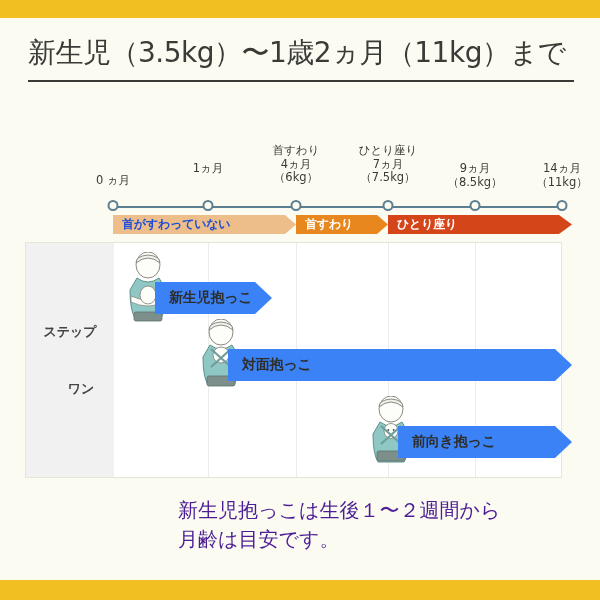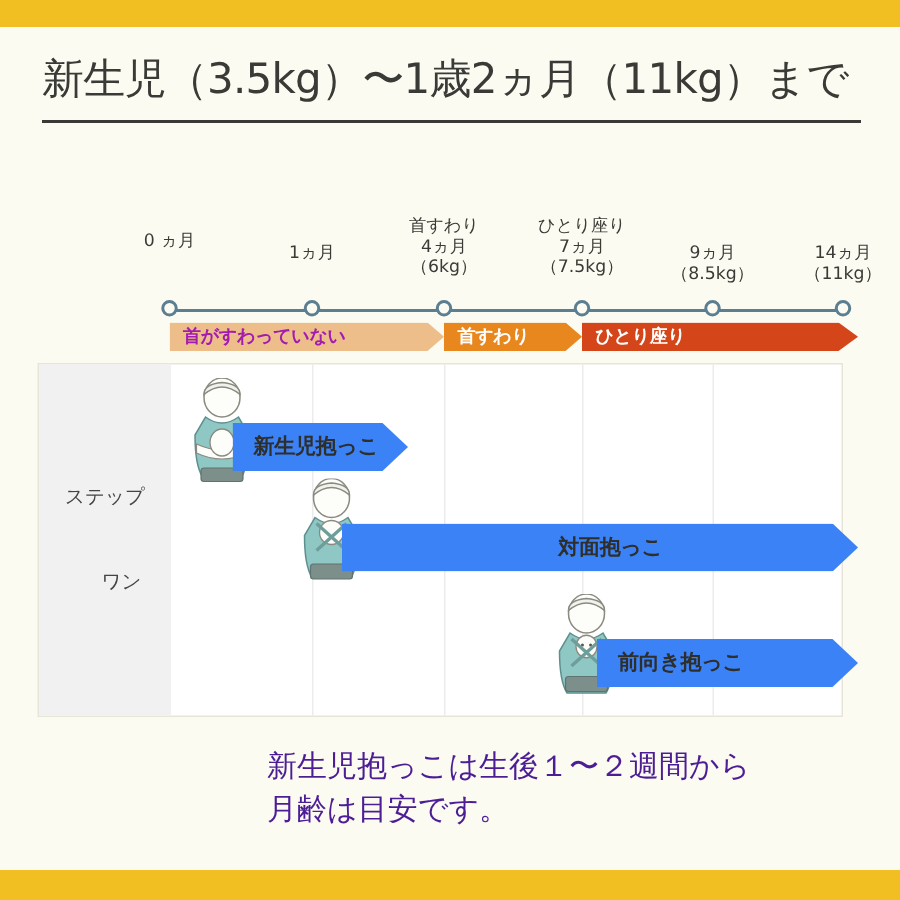--- a/index.html
+++ b/index.html
@@ -50,35 +50,35 @@
     display:flex;align-items:center;
     box-sizing:border-box;
   }
   .phase span{
     color:#fff;font-size:12px;font-weight:700;
     padding-left:9px;white-space:nowrap;letter-spacing:-0.2px;
   }
   .phase.p1{clip-path:polygon(0 0, calc(100% - 11px) 0, 100% 50%, calc(100% - 11px) 100%, 0 100%);}
   .phase.p2{clip-path:polygon(0 0, calc(100% - 11px) 0, 100% 50%, calc(100% - 11px) 100%, 0 100%);}
   .phase.p3{clip-path:polygon(0 0, calc(100% - 13px) 0, 100% 50%, calc(100% - 13px) 100%, 0 100%);}
-  .phase.p1 span{color:#a21caf;}
+  .phase.p1 span{color:#1d4ed8;}
 
   
   .chart{
     position:absolute;left:25px;top:242px;width:537px;height:236px;
     background:#ffffff;border:1px solid #e7e4d8;box-sizing:border-box;
   }
   .side-panel{
     position:absolute;left:0;top:0;width:88px;height:100%;
     background:#f1f1f1;display:flex;align-items:center;justify-content:center;
   }
   .side-panel .sp-text{
     color:#444;font-size:13px;line-height:1.5;text-align:center;
   }
-  .side-panel .sp-text b{display:block;font-weight:400;}
+  .side-panel .sp-text b{display:block;font-weight:700;}
   .sp-l2{padding-left:22px;margin-top:37px;}
   .gridline{position:absolute;top:0;width:1px;height:100%;background:#ececec;}
 
   
   .bar{
     position:absolute;height:32px;background:#3b82f6;
     display:flex;align-items:center;
     clip-path:polygon(0 0, calc(100% - 17px) 0, 100% 50%, calc(100% - 17px) 100%, 0 100%);
   }
   .bar-label{
@@ -101,21 +101,21 @@
 <div class="band band-bottom"></div>
 
 <div class="title-wrap">
   <div class="title">新生児（3.5kg）〜1歳2ヵ月（11kg）まで</div>
   <div class="title-rule"></div>
 </div>
 
 <div class="timeline">
   <div class="axis-line"></div>
 
-  <div class="tick-label" style="left:113px;top:24px;">
+  <div class="tick-label" style="left:113px;top:44px;">
     <span class="mon">0 ヵ月</span>
   </div>
   <div class="tick-dot" style="left:113px;"></div>
 
   <div class="tick-label" style="left:208px;top:32px;">
     <span class="mon">1ヵ月</span>
   </div>
   <div class="tick-dot" style="left:208px;"></div>
 
   <div class="tick-label" style="left:296px;top:14px;">
@@ -181,21 +181,21 @@
 </div>
 
 <svg class="fig" style="left:198px;top:319px;" viewBox="0 0 46 72">
   <ellipse cx="23" cy="13" rx="12" ry="13" fill="#fdfdfa" stroke="#8a8a80" stroke-width="1"></ellipse>
   <path d="M11 11 Q23 1 35 11 Q35 4 23 3 Q11 4 11 11Z" fill="#f2f2ec" stroke="#8a8a80" stroke-width="1"></path>
   <path d="M12 26 Q23 34 34 26 L41 38 Q41 58 36 66 L10 66 Q5 58 5 38 Z" fill="#8ec7c4" stroke="#5e8f8d" stroke-width="1"></path>
   <ellipse cx="23" cy="36" rx="8" ry="8" fill="#fdfdfa" stroke="#8a8a80" stroke-width="0.9"></ellipse>
   <path d="M13 30 L33 48 M33 30 L13 48" stroke="#6f9e9a" stroke-width="2.2" fill="none"></path>
   <rect x="9" y="57" width="28" height="10" rx="2" fill="#7c8f8a" stroke="#5e7470" stroke-width="0.8"></rect>
 </svg>
-<div class="bar" style="left:228px;top:349px;width:344px;justify-content:center;">
+<div class="bar" style="left:228px;top:349px;width:344px;">
   <span class="bar-label">対面抱っこ</span>
 </div>
 
 <svg class="fig" style="left:368px;top:396px;" viewBox="0 0 46 72">
   <ellipse cx="23" cy="13" rx="12" ry="13" fill="#fdfdfa" stroke="#8a8a80" stroke-width="1"></ellipse>
   <path d="M11 11 Q23 1 35 11 Q35 4 23 3 Q11 4 11 11Z" fill="#f2f2ec" stroke="#8a8a80" stroke-width="1"></path>
   <path d="M12 26 Q23 34 34 26 L41 38 Q41 58 36 66 L10 66 Q5 58 5 38 Z" fill="#8ec7c4" stroke="#5e8f8d" stroke-width="1"></path>
   <ellipse cx="23" cy="35" rx="7" ry="7.5" fill="#fdfdfa" stroke="#8a8a80" stroke-width="0.9"></ellipse>
   <circle cx="20.3" cy="34" r="1" fill="#555"></circle>
     <circle cx="25.7" cy="34" r="1" fill="#555"></circle>

